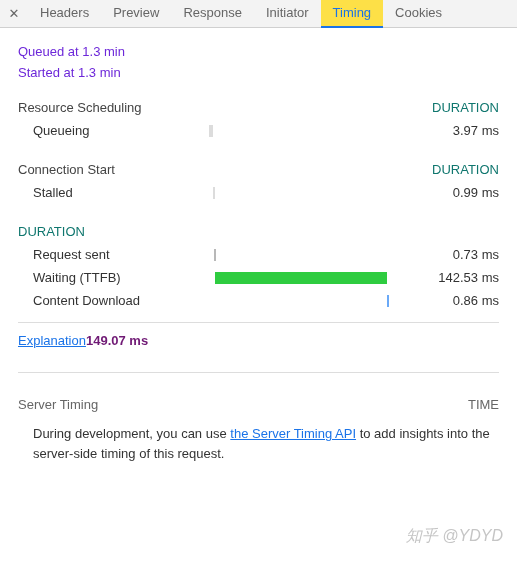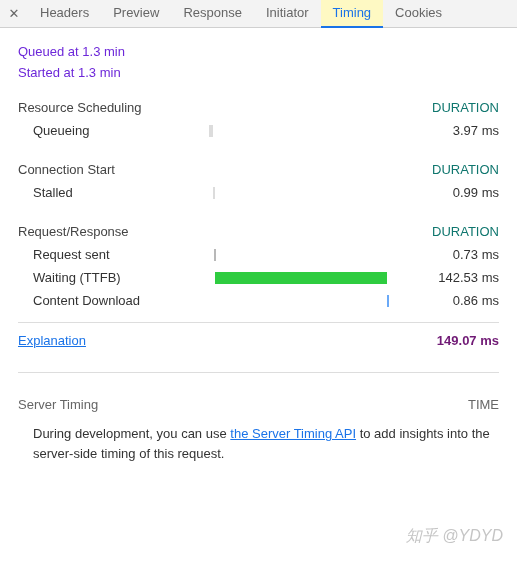--- a/index.html
+++ b/index.html
@@ -32,21 +32,21 @@
     .tab {
       padding: 0 12px;
       height: 28px;
       display: flex;
       align-items: center;
       cursor: pointer;
       color: #666;
       border-bottom: 2px solid transparent;
     }
     .tab.active {
-      background: #fef9c3;
+      background: #fde047;
       color: #1a73e8;
       border-bottom: 2px solid #1a73e8;
     }
     .content {
       padding: 16px 18px;
     }
     .meta-line {
       color: #6d28d9;
       margin-bottom: 6px;
     }
@@ -87,23 +87,22 @@
       text-align: right;
       color: #333;
     }
     .hr {
       border: none;
       border-top: 1px solid #ddd;
       margin: 10px 0;
     }
     .summary {
       display: flex;
-      justify-content: space-between;
-      align-items: center;
-      gap: 28px;
+      justify-content: flex-start;
+      align-items: center;
     }
     .link {
       color: #1a73e8;
       text-decoration: underline;
       cursor: pointer;
     }
     .summary-total {
       font-weight: 600;
       color: #701a75;
     }
@@ -169,21 +168,20 @@
       <div class="row-label">Stalled</div>
       <div class="row-bar-area">
           <div class="bar" style="left: 4px; width: 2px; background: rgb(220, 220, 220);"></div>
         </div>
       <div class="row-value">0.99 ms</div>
     </div>
   </div>
 
   <div class="section">
     <div class="section-header">
-      <span class="section-title">Request/Response</span>
       <span class="section-duration">DURATION</span>
     </div>
     <div class="row">
       <div class="row-label">Request sent</div>
       <div class="row-bar-area">
           <div class="bar" style="left: 5px; width: 2px; background: rgb(184, 184, 184);"></div>
         </div>
       <div class="row-value">0.73 ms</div>
     </div>
     <div class="row">

